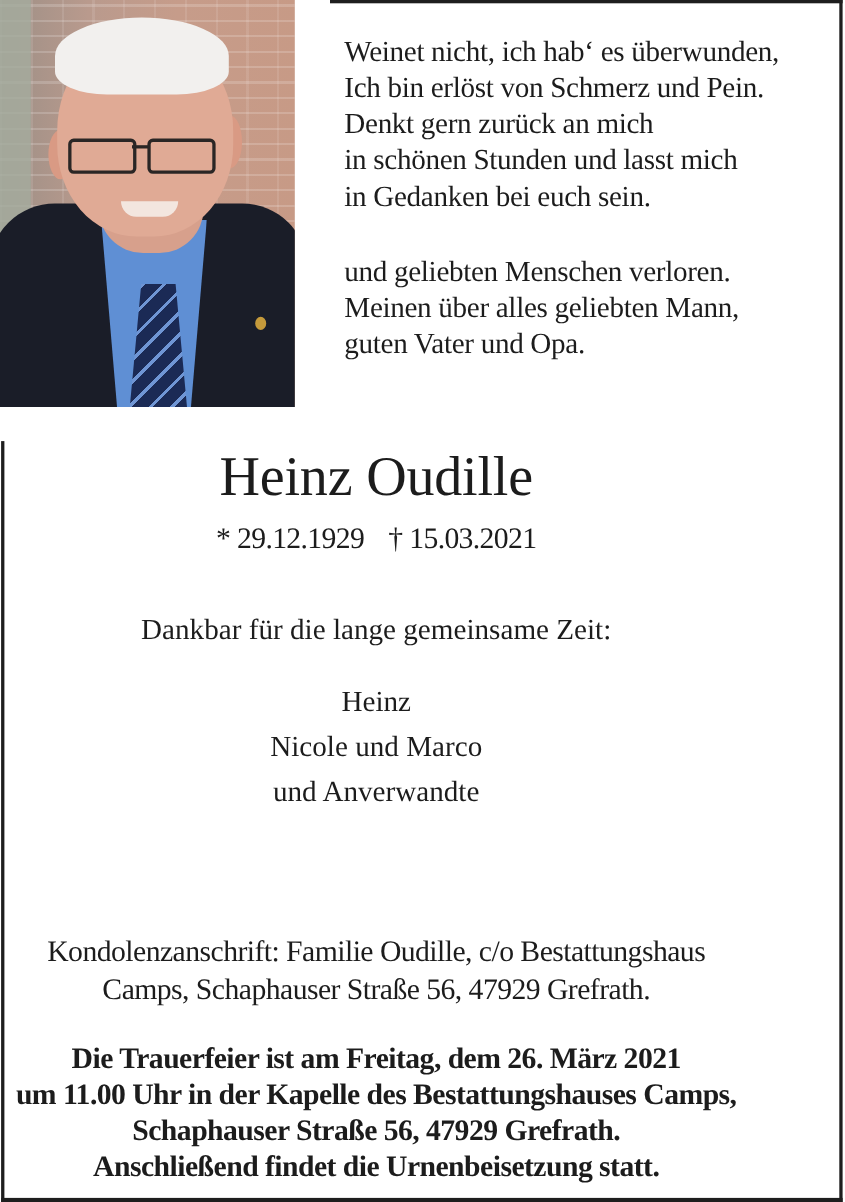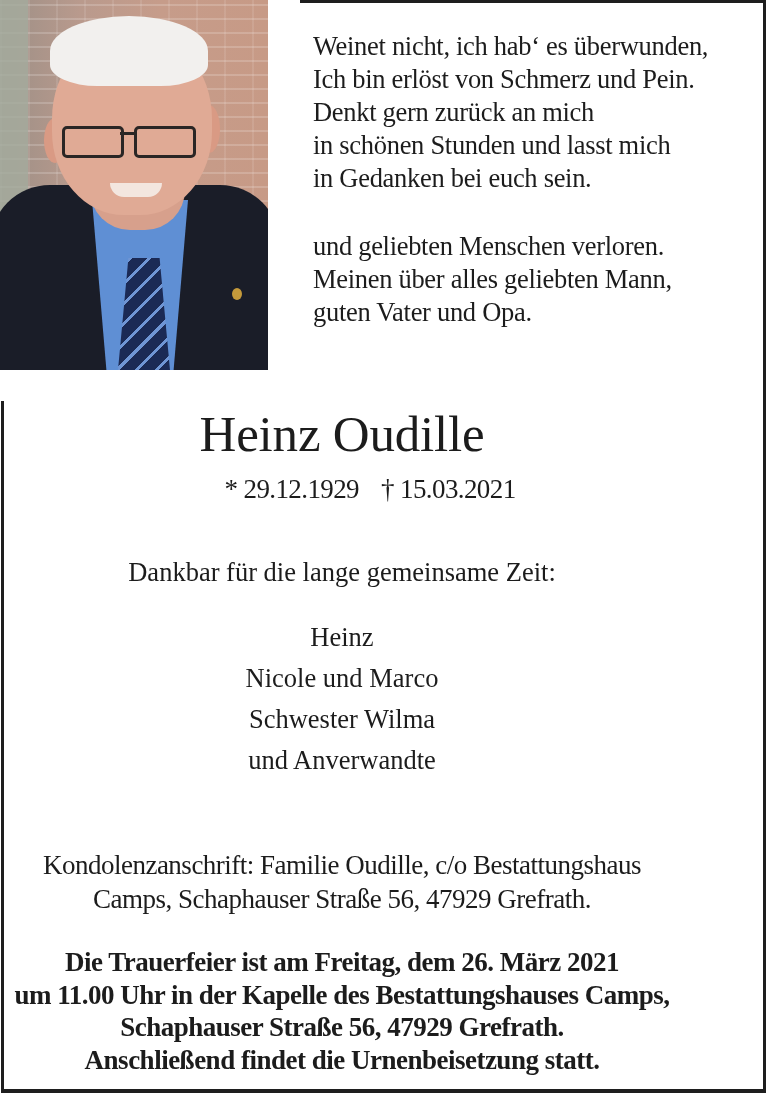--- a/index.html
+++ b/index.html
@@ -41,21 +41,21 @@
   .photo .pin { position:absolute; left:232px; top:288px; width:10px; height:12px; background:#c59a3b; border-radius:50%; }
 
   
   .verse { position: absolute; left: 301px; font-size: 26.5px; line-height: 33px; letter-spacing: -0.3px; margin:12px; }
   .verse div { white-space: nowrap; }
   .verse-1 { top: 18px; }
   .verse-2 { top: 218px; }
 
   .center { position: absolute; left: 0; width: 684px; text-align: center; white-space: nowrap; }
   .name { top: 403px; font-size: 51px; line-height: 62px; letter-spacing: -0.2px; }
-  .dates { top: 472px; font-size: 27px; line-height: 34px; letter-spacing: -0.6px; padding-left: 28px; }
+  .dates { top: 472px; font-size: 27px; line-height: 34px; letter-spacing: -0.6px; }
   .dates .gap { display:inline-block; width: 22px; }
   .thanks { top: 555px; font-size: 26.5px; line-height: 34px; }
   .family { top: 617px; font-size: 26.5px; line-height: 41px; }
   .family div { text-align:center; }
   .condolence { top: 848px; font-size: 27px; line-height: 34px; letter-spacing: -0.5px; }
   .ceremony { top: 946px; font-size: 27px; line-height: 32.5px; letter-spacing: -0.5px; font-weight: bold; }
 </style>
 </head>
 <body>
 
@@ -104,21 +104,20 @@
   <span>*</span>
   <span>29.12.1929</span><span class="gap"></span><span>†</span>
   <span>15.03.2021</span>
 </div>
 
 <div class="center thanks">Dankbar für die lange gemeinsame Zeit:</div>
 
 <div class="center family">
   <div>Heinz</div>
   <div>Nicole und Marco</div>
-  <div>Schwester Wilma</div>
   <div>und Anverwandte</div>
 </div>
 
 <div class="center condolence">
   <div>Kondolenzanschrift: Familie Oudille, c/o Bestattungshaus</div>
   <div>Camps, Schaphauser Straße 56, 47929 Grefrath.</div>
 </div>
 
 <div class="center ceremony">
   <div>Die Trauerfeier ist am Freitag, dem 26. März 2021</div>

